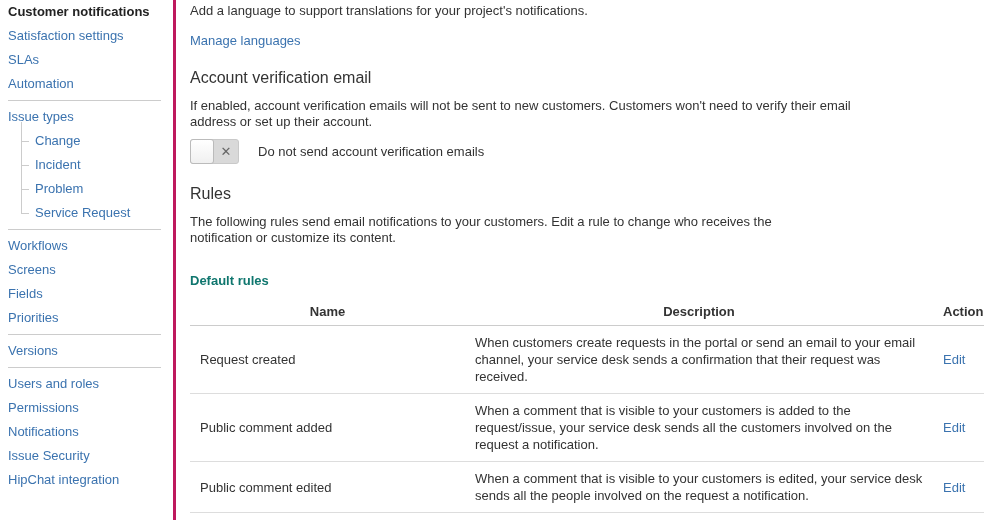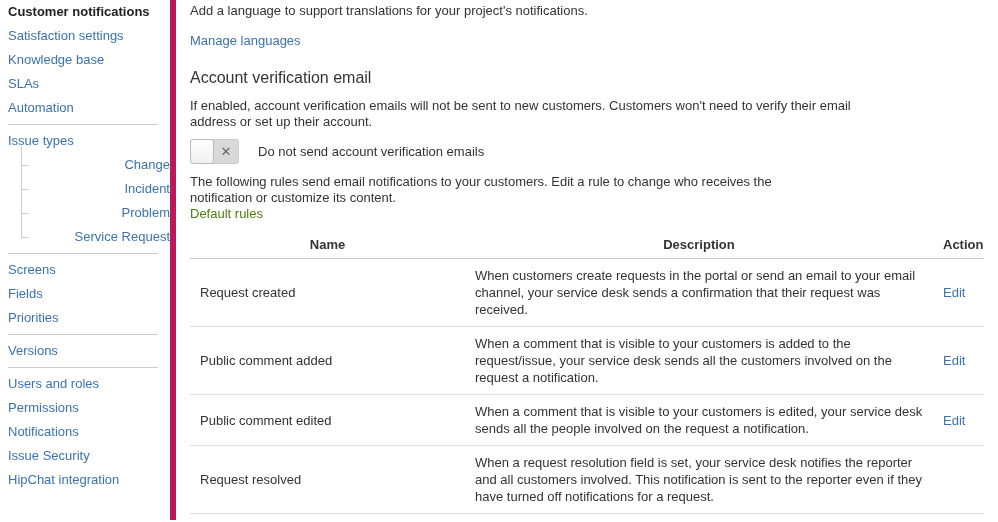--- a/index.html
+++ b/index.html
@@ -9,31 +9,31 @@
     background: #ffffff;
     font-family: "Liberation Sans", sans-serif;
     font-size: 13px; color: #333;
     -webkit-font-smoothing: antialiased;
   }
   .layout { display: flex; width: 998px; height: 522px; }
 
   
   .sidebar {
     width: 176px; flex-shrink: 0; height: 520px;
-    border-right: 6px solid #be185d;
+    border-right: 3px solid #be185d;
     padding: 0 0 0 8px; overflow: hidden;
   }
   .side-item {
     height: 24px; line-height: 24px;
     white-space: nowrap; cursor: pointer;
   }
   .side-item a, .side-link { color: #3b73af; text-decoration: none; }
   .side-item.selected { font-weight: bold; color: #222; cursor: default; }
   .side-sep { border: 0; border-top: 1px solid #ccc; margin: 4px 12px 4px 0; }
-  .tree { position: relative; margin-left: 13px; text-align: right; }
+  .tree { position: relative; margin-left: 13px; }
   .tree::before {
     content: ""; position: absolute; left: 0; top: -7px; bottom: 12px;
     width: 1px; background: #ccc;
   }
   .tree .side-item { position: relative; padding-left: 14px; }
   .tree .side-item::before {
     content: ""; position: absolute; left: 0; top: 12px;
     width: 8px; height: 1px; background: #ccc;
   }
 
@@ -60,21 +60,21 @@
     width: 24px; background: linear-gradient(#ffffff, #f0f0f0);
     border: 1px solid #bbb; border-radius: 3px; margin: -1px 0 -1px -1px;
   }
   .toggle-x {
     flex: 1; display: flex; align-items: center; justify-content: center;
     color: #666; font-size: 13px; line-height: 1;
   }
   .toggle-label { margin-left: 19px; }
   .rules-desc { margin-top: 10px; max-width: 640px; }
   .subheading {
-    font-weight: normal; color: #4d7c0f; line-height: 16px;
+    margin-top: 27px; font-weight: bold; color: #0f766e; line-height: 16px;
   }
 
   
   table.rules-table {
     margin-top: 9px; width: 100%; border-collapse: collapse; table-layout: fixed;
   }
   .rules-table th {
     text-align: center; font-weight: bold; color: #333;
     padding: 6px 10px; border-bottom: 1px solid #ccc;
   }
@@ -92,23 +92,20 @@
 <div class="layout">
 
   <nav class="sidebar">
     <div class="side-item selected">
       <span>Customer notifications</span>
     </div>
     <div class="side-item">
       <a class="side-link">Satisfaction settings</a>
     </div>
     <div class="side-item">
-      <a class="side-link">Knowledge base</a>
-    </div>
-    <div class="side-item">
       <a class="side-link">SLAs</a>
     </div>
     <div class="side-item">
       <a class="side-link">Automation</a>
     </div>
 
     <hr class="side-sep">
 
     <div class="side-item">
       <a class="side-link">Issue types</a>
@@ -123,20 +120,23 @@
       <div class="side-item">
         <a class="side-link">Problem</a>
       </div>
       <div class="side-item">
         <a class="side-link">Service Request</a>
       </div>
     </div>
 
     <hr class="side-sep">
 
+    <div class="side-item">
+      <a class="side-link">Workflows</a>
+    </div>
     <div class="side-item">
       <a class="side-link">Screens</a>
     </div>
     <div class="side-item">
       <a class="side-link">Fields</a>
     </div>
     <div class="side-item">
       <a class="side-link">Priorities</a>
     </div>
 
@@ -176,20 +176,21 @@
     <p class="para account-desc">If enabled, account verification emails will not be sent to new customers. Customers won't need to verify their email address or set up their account.</p>
 
     <div class="toggle-row">
       <div class="toggle">
         <div class="toggle-knob"></div>
         <div class="toggle-x">✕</div>
       </div>
       <span class="toggle-label">Do not send account verification emails</span>
     </div>
 
+    <h3 class="section-heading">Rules</h3>
 
     <p class="para rules-desc">The following rules send email notifications to your customers. Edit a rule to change who receives the notification or customize its content.</p>
 
     <div class="subheading">Default rules</div>
 
     <table class="rules-table">
       <thead>
         <tr>
           <th class="col-name">Name</th>
           <th class="col-desc">Description</th>

